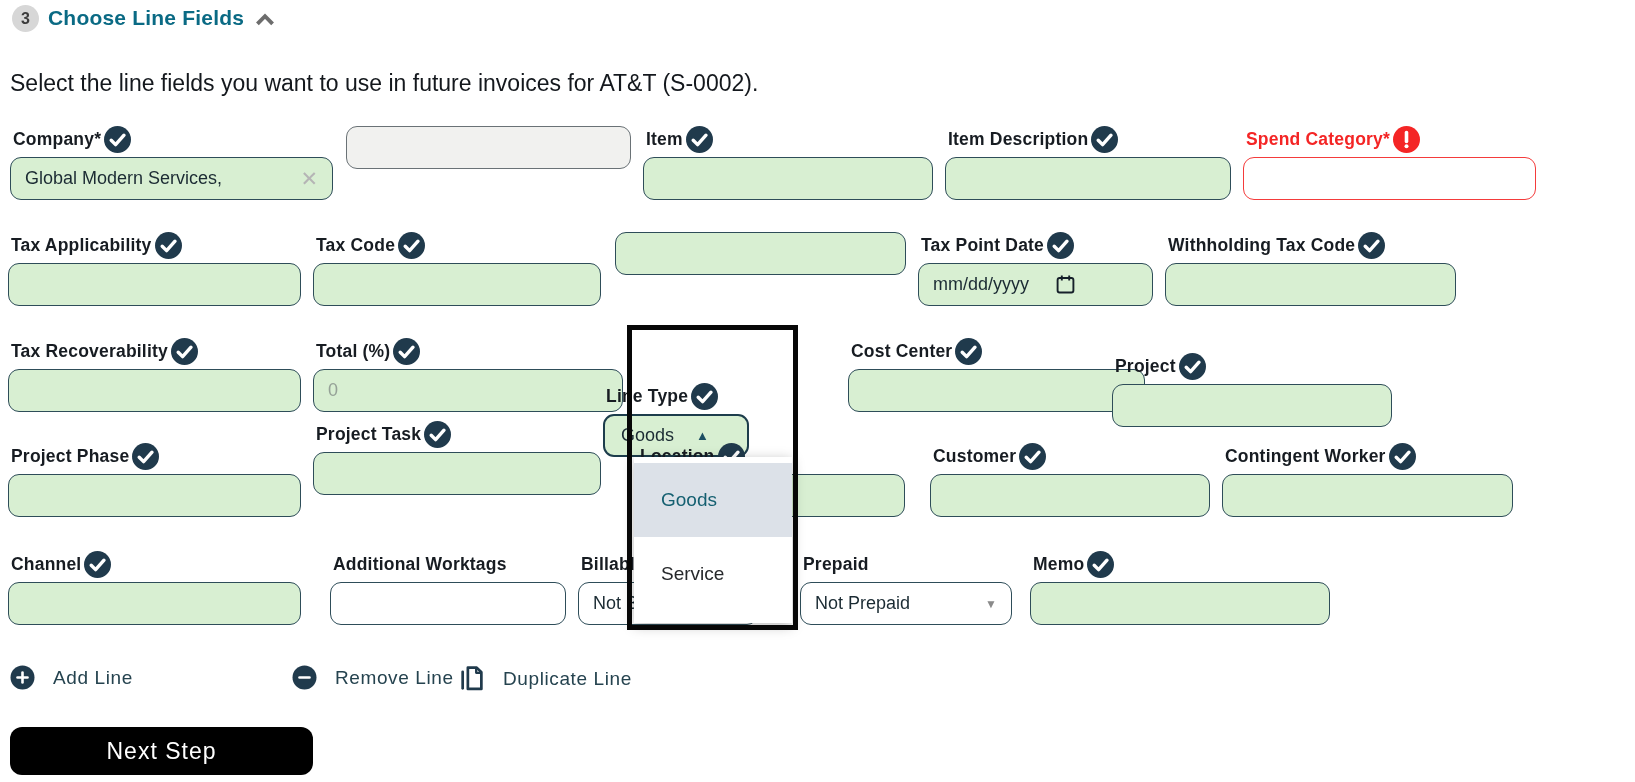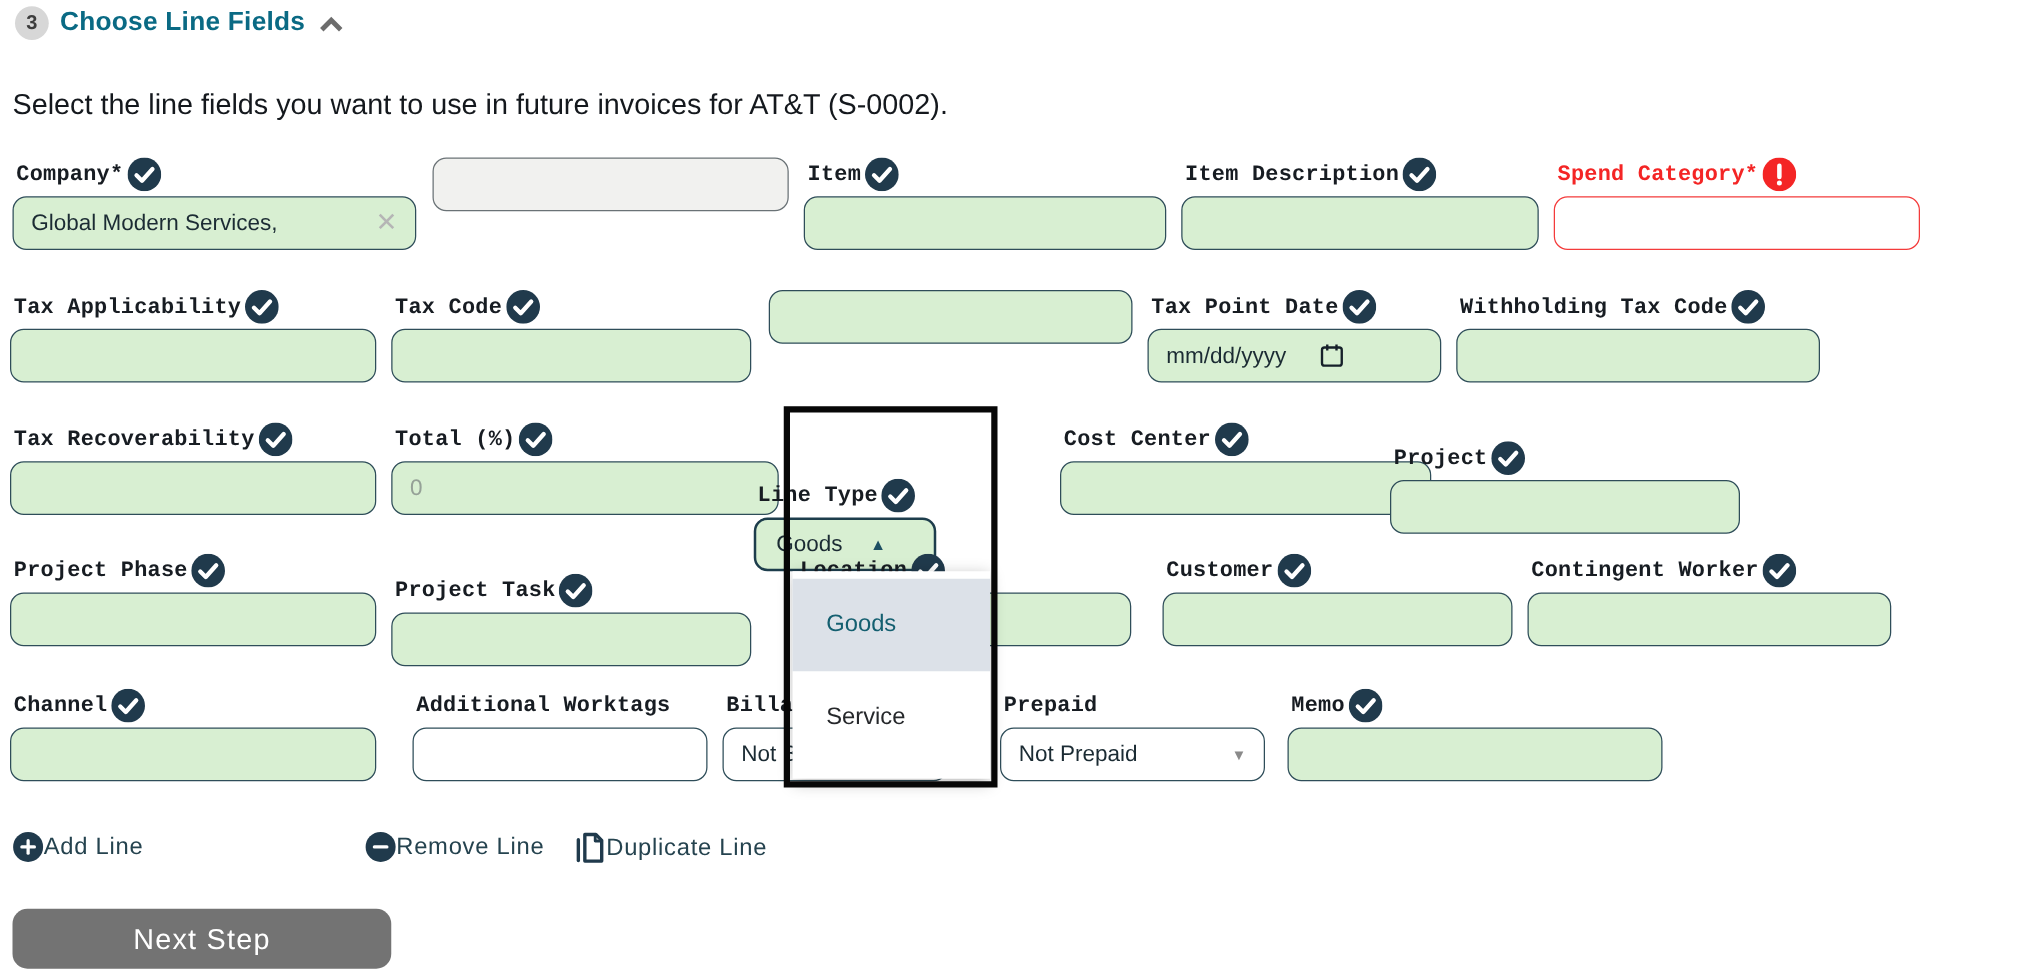--- a/index.html
+++ b/index.html
@@ -10,21 +10,21 @@
   .step-circle{position:absolute;left:12px;top:5px;width:27px;height:27px;border-radius:50%;
                background:#d7d7d7;color:#3c3c3c;font-size:16px;font-weight:600;
                display:flex;align-items:center;justify-content:center;}
   .page-title{position:absolute;left:48px;top:6px;font-size:21px;font-weight:700;color:#0a6a84;letter-spacing:.2px;}
   .collapse{position:absolute;left:252px;top:7px;width:26px;height:26px;display:flex;align-items:center;justify-content:center;cursor:pointer;}
   .subtitle{position:absolute;left:10px;top:70px;font-size:23px;color:#14181d;}
 
   
   .fg{position:absolute;}
   .lbl{display:flex;align-items:center;height:27px;padding-left:3px;margin-bottom:4px;
-       font-size:17.5px;font-weight:700;color:#171c22;letter-spacing:.2px;white-space:nowrap;font-family:Liberation Mono, monospace;}
+       font-size:17.5px;font-weight:700;color:#171c22;letter-spacing:.2px;white-space:nowrap;}
   .lbl.red{color:#f42525;}
   .badge{display:inline-flex;margin-left:3px;flex:none;}
   .input{box-sizing:border-box;height:43px;border-radius:11px;border:1.6px solid #2e4d59;
          display:flex;align-items:center;padding:0 14px;font-size:18px;color:#1b2b33;
          background:#fff;white-space:nowrap;overflow:hidden;}
   .input.green{background:#d8efd2;}
   .input.gray{background:#f1f1ef;border:1.4px solid #6a7276;}
   .input.error{background:#ffffff;border:1.3px solid #f43b3b;}
   .input.white{background:#ffffff;}
   .muted{color:#95a197;}
@@ -37,25 +37,25 @@
 
   
   .hbox{position:absolute;left:627px;top:325px;width:171px;height:305px;
         border:5px solid #070707;box-sizing:border-box;z-index:6;pointer-events:none;}
   .panel{position:absolute;left:634px;top:457px;width:158px;height:166px;background:#ffffff;
          box-shadow:0 3px 12px rgba(0,0,0,.28);z-index:5;padding-top:6px;box-sizing:border-box;}
   .opt{height:74px;display:flex;align-items:center;padding-left:27px;font-size:19px;color:#26282b;cursor:pointer;}
   .opt.sel{background:#dce1e8;color:#145f70;}
 
   
-  .action{position:absolute;top:665px;display:flex;align-items:center;cursor:pointer;}
+  .action{position:absolute;top:665px;display:flex;align-items:center;gap:18px;cursor:pointer;}
   .action .alabel{font-size:19px;color:#25434f;font-weight:500;letter-spacing:.6px;white-space:nowrap;}
   .aicon{display:inline-flex;flex:none;}
 
-  .next-btn{position:absolute;left:10px;top:727px;width:303px;height:48px;background:#737373;
+  .next-btn{position:absolute;left:10px;top:727px;width:303px;height:48px;background:#000000;
             border:none;border-radius:12px;color:#ffffff;font-family:"Liberation Sans",sans-serif;
             font-size:23px;letter-spacing:1px;display:flex;align-items:center;justify-content:center;cursor:pointer;}
 </style>
 </head>
 <body>
 
 <div class="page">
 
   <div class="step-circle">3</div>
   <div class="page-title">Choose Line Fields</div>
@@ -252,21 +252,21 @@
           <span>Project Phase</span>
           <span class="badge">
             <svg width="27" height="27" viewBox="0 0 27 27">
               <circle cx="13.5" cy="13.5" r="13.5" fill="#203a4c"></circle>
               <path d="M7.2 14.2l4.4 4.4 8.4-9.4" fill="none" stroke="#fff" stroke-width="3.4" stroke-linecap="round" stroke-linejoin="round"></path>
             </svg>
           </span>
         </div>
         <div class="input green"></div>
       </div>
-      <div class="fg" style="left: 313px; top: 459px; width: 288px;">
+      <div class="fg" style="left: 313px; top: 421px; width: 288px;">
         <div class="lbl">
           <span>Project Task</span>
           <span class="badge">
             <svg width="27" height="27" viewBox="0 0 27 27">
               <circle cx="13.5" cy="13.5" r="13.5" fill="#203a4c"></circle>
               <path d="M7.2 14.2l4.4 4.4 8.4-9.4" fill="none" stroke="#fff" stroke-width="3.4" stroke-linecap="round" stroke-linejoin="round"></path>
             </svg>
           </span>
         </div>
         <div class="input green"></div>

